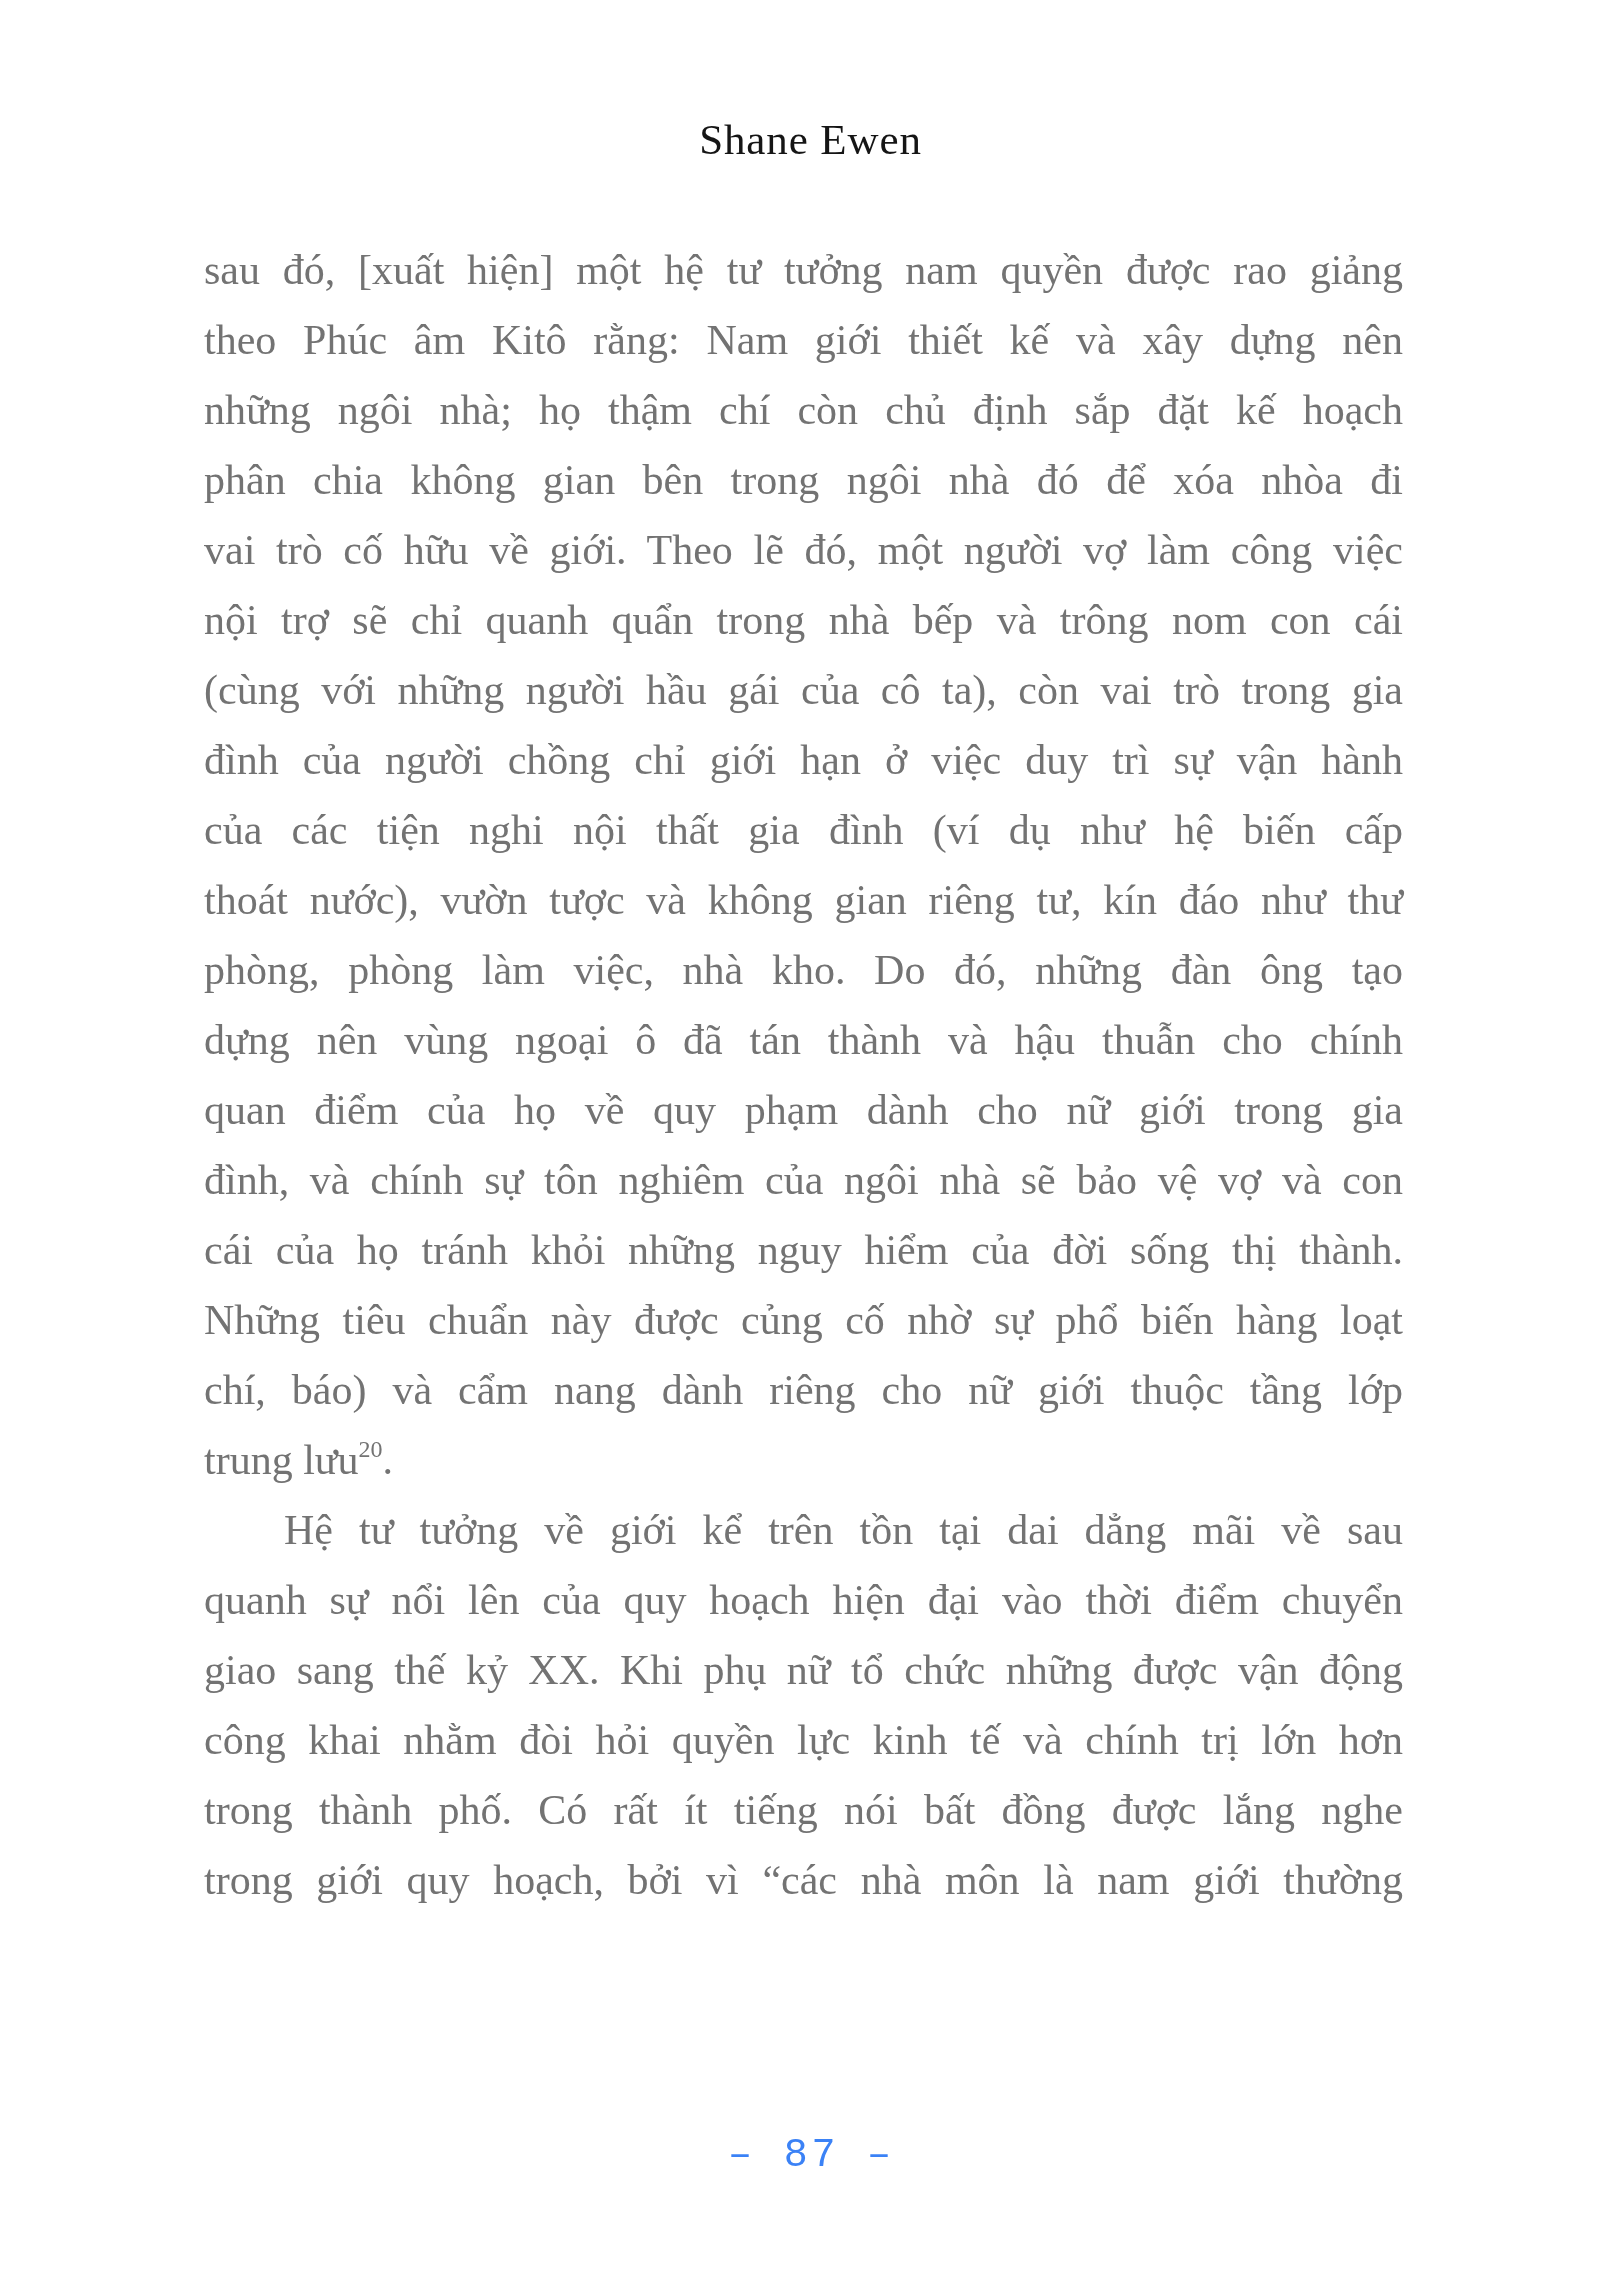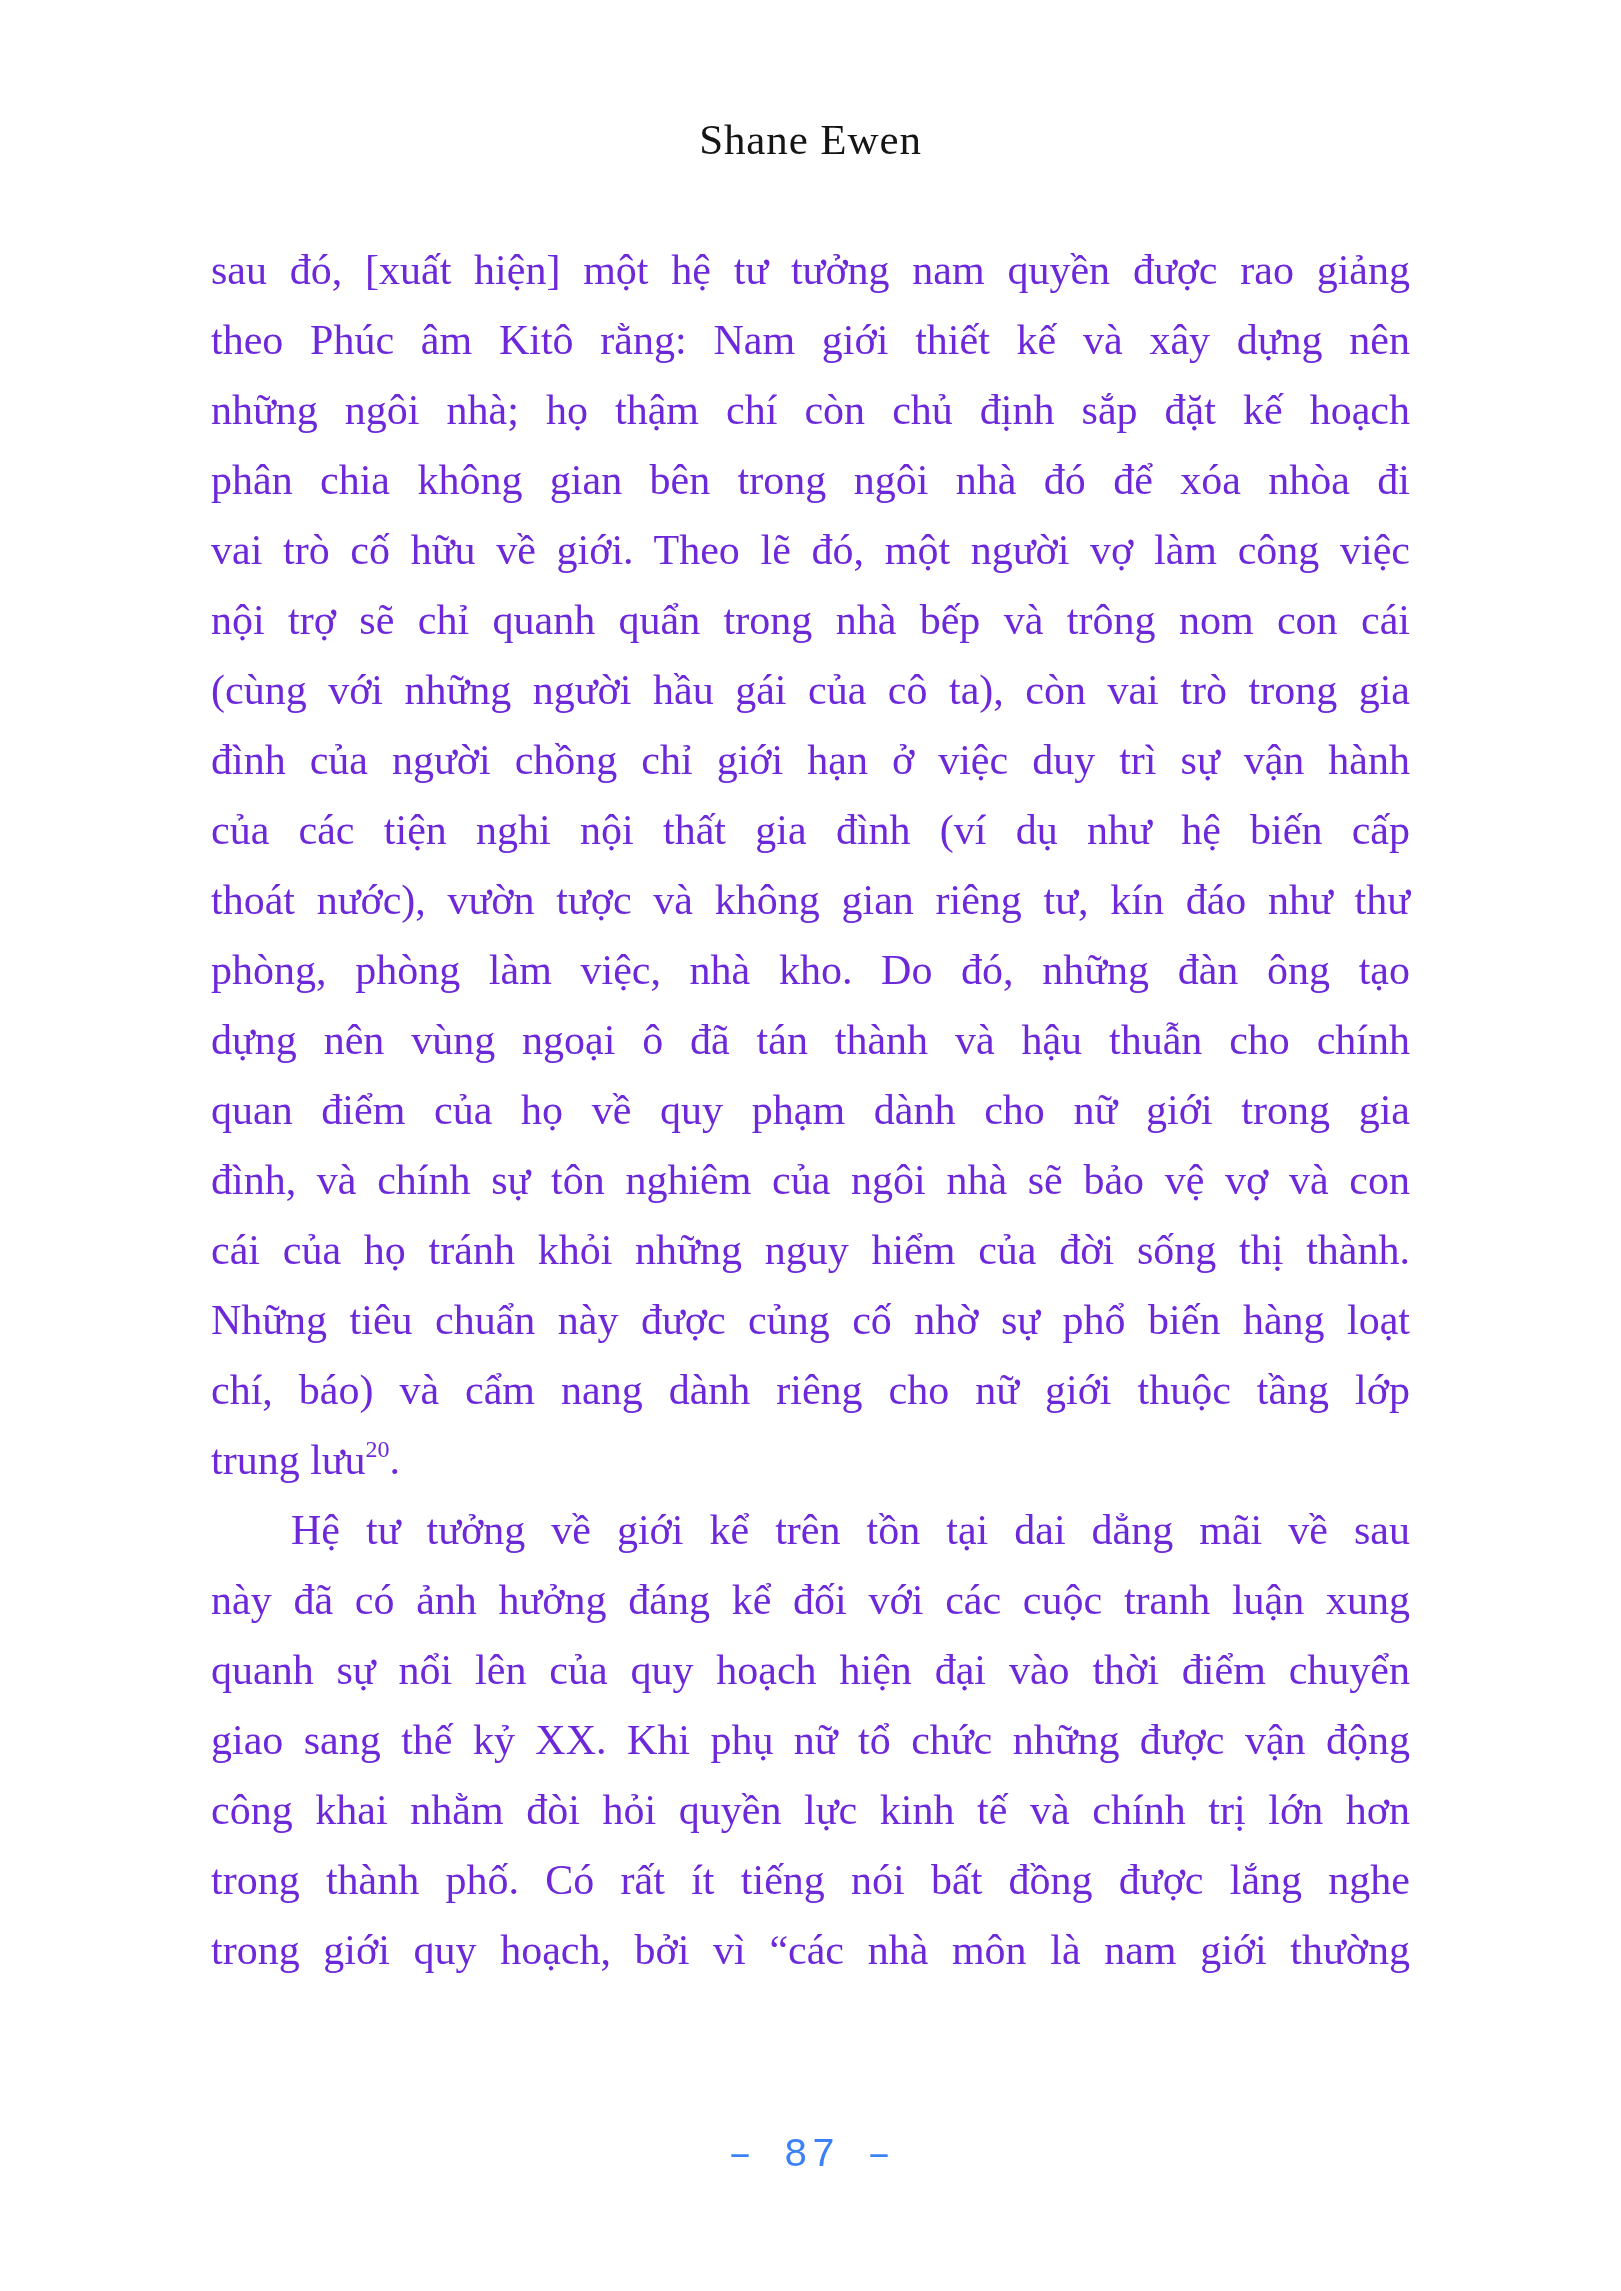--- a/index.html
+++ b/index.html
@@ -23,25 +23,25 @@
     text-align: center;
     font-family: Liberation Serif, serif;
     font-size: 43px;
     font-weight: 400;
     letter-spacing: 0.9px;
     color: #151515;
   }
   .body-text {
     position: absolute;
     top: 235px;
-    left: 211px;
+    left: 204px;
     width: 1199px;
     font-family: "Liberation Serif", serif;
     font-size: 42px;
-    color: #6d28d9;
+    color: #737373;
   }
   .line {
     height: 70px;
     line-height: 70px;
     text-align: justify;
     text-align-last: justify;
     text-justify: inter-word;
     white-space: nowrap;
   }
   .line.no-stretch {
@@ -95,21 +95,20 @@
       <div class="line">cái của họ tránh khỏi những nguy hiểm của đời sống thị thành.</div>
       <div class="line">Những tiêu chuẩn này được củng cố nhờ sự phổ biến hàng loạt</div>
       <div class="line">chí, báo) và cẩm nang dành riêng cho nữ giới thuộc tầng lớp</div>
       <div class="line no-stretch">
         <span>trung lưu</span><sup>20</sup><span>.</span>
       </div>
     </div>
 
     <div>
       <div class="line indent">Hệ tư tưởng về giới kể trên tồn tại dai dẳng mãi về sau</div>
-      <div class="line">này đã có ảnh hưởng đáng kể đối với các cuộc tranh luận xung</div>
       <div class="line">quanh sự nổi lên của quy hoạch hiện đại vào thời điểm chuyển</div>
       <div class="line">giao sang thế kỷ XX. Khi phụ nữ tổ chức những được vận động</div>
       <div class="line">công khai nhằm đòi hỏi quyền lực kinh tế và chính trị lớn hơn</div>
       <div class="line">trong thành phố. Có rất ít tiếng nói bất đồng được lắng nghe</div>
       <div class="line">trong giới quy hoạch, bởi vì “các nhà môn là nam giới thường</div>
     </div>
 
   </div>
 
   <div class="page-number">– 87 –</div>

